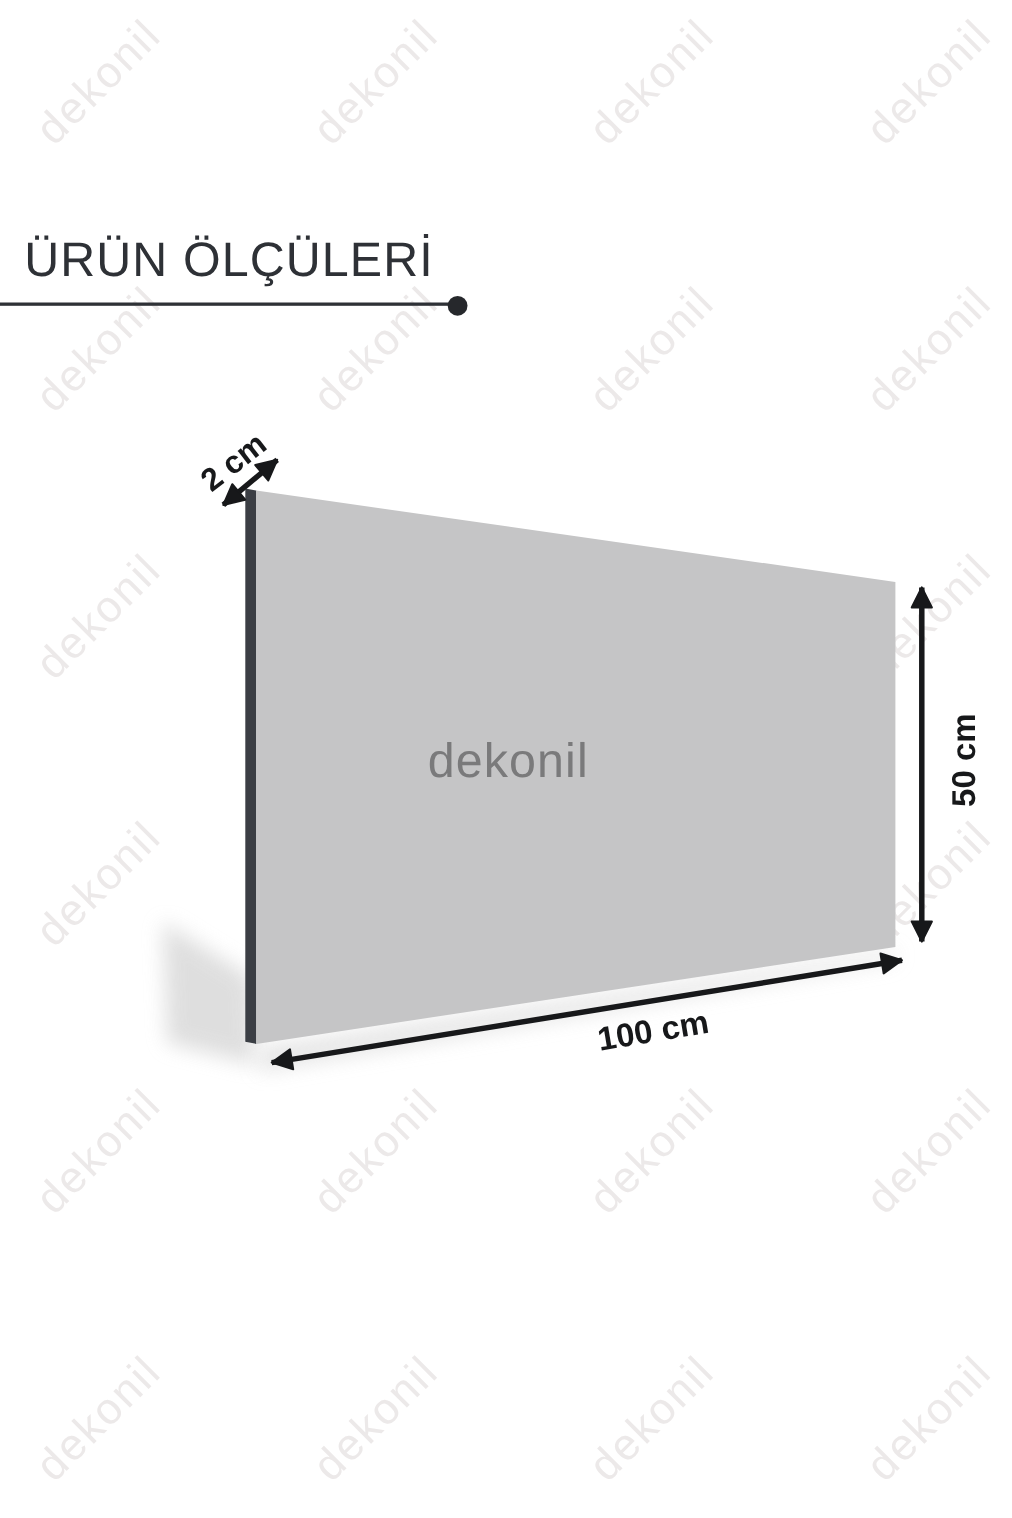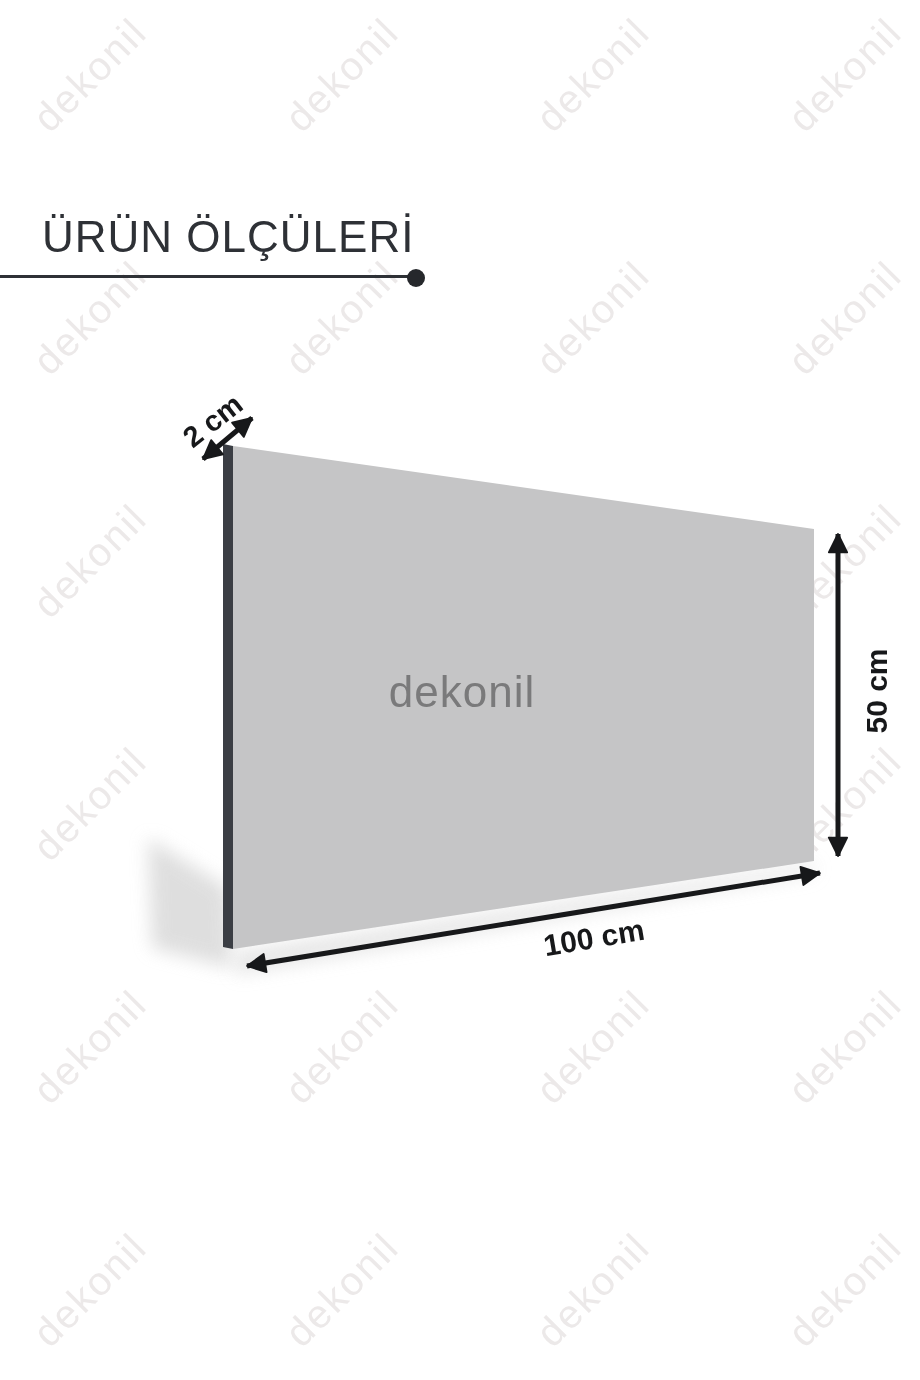--- a/index.html
+++ b/index.html
@@ -16,21 +16,21 @@
     position:absolute;
     font-size:40px;
     font-weight:500;
     letter-spacing:2px;
     transform:translate(-50%,-50%) rotate(-45deg);
     white-space:nowrap;
     user-select:none;
   }
   
   #title{
-    position:absolute;left:42px;top:212px;z-index:3;
+    position:absolute;left:22px;top:212px;z-index:3;
     font-size:44px;font-weight:500;letter-spacing:1px;
     color:#2e3136;white-space:nowrap;
   }
   #title-line{
     position:absolute;left:0;top:275px;width:413px;height:3px;
     background:#2e3136;z-index:3;
   }
   #title-dot{
     position:absolute;left:407px;top:269px;width:18px;height:18px;
     border-radius:50%;background:#26282c;z-index:3;

